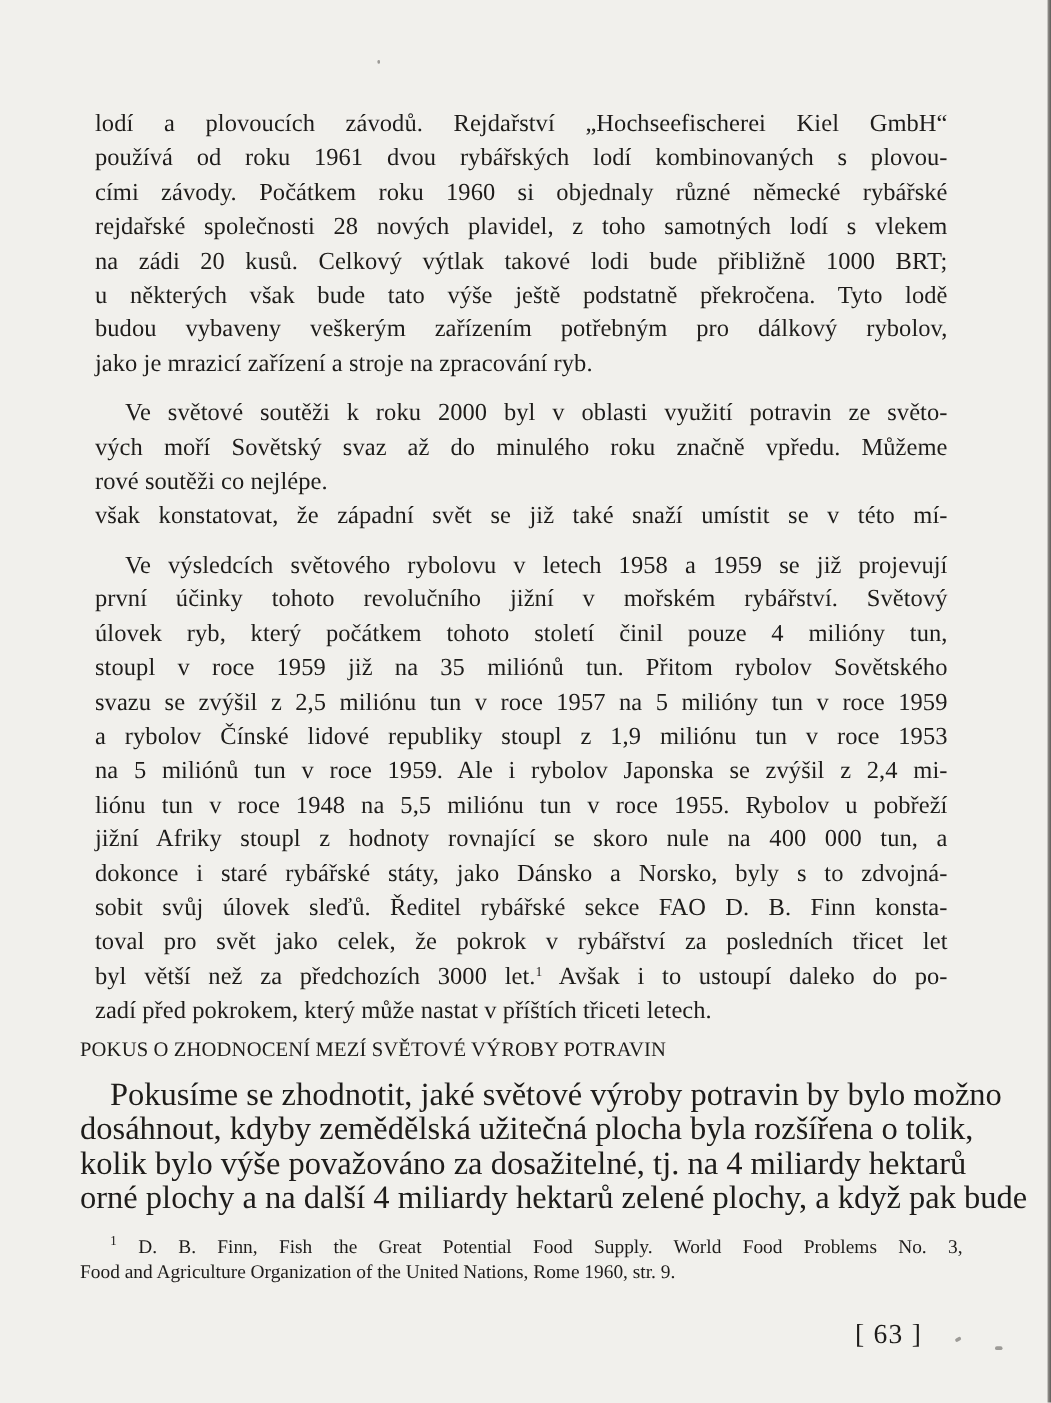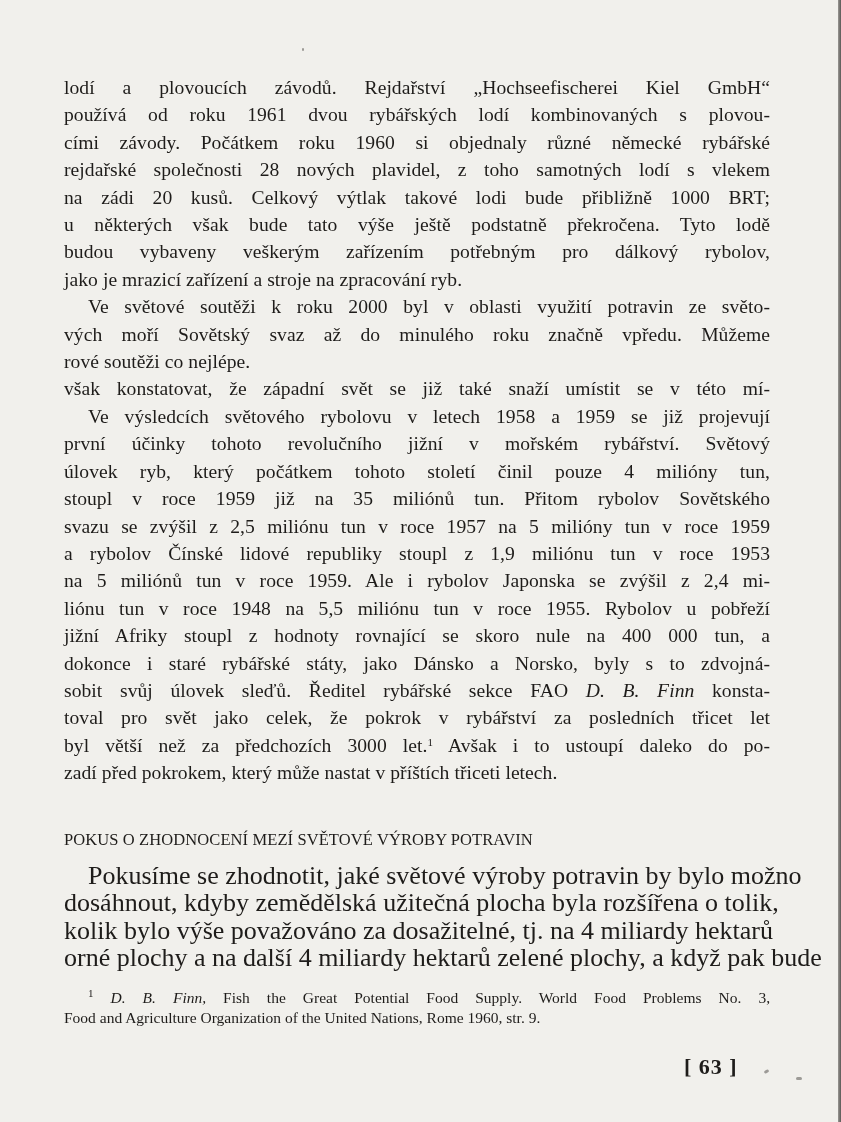--- a/index.html
+++ b/index.html
@@ -17,21 +17,21 @@
   }
   .text-block {
     position: absolute;
     left: 64px; top: 74px;
     width: 706px;
     font-size: 19.6px;
     line-height: 27.4px;
     text-align: justify;
     letter-spacing: 0.05px;
   }
-  .para { margin: 0; }
+  .para { margin: 12px; }
   .line { display: block; text-align: justify; text-align-last: justify; white-space: nowrap; }
   .line.last { text-align-last: left; }
   .heading {
     position: absolute;
     left: 64px; top: 830px;
     font-size: 16.5px;
     letter-spacing: 0.1px;
     text-transform: none;
     text-align: center;
   }
@@ -44,27 +44,26 @@
   }
   .footnote {
     position: absolute;
     left: 64px; top: 988px;
     width: 706px;
     font-size: 15.5px;
     line-height: 20px;
   }
   .footnote .fn-first { padding-left: 24px; }
   sup { font-size: 11px; vertical-align: 6px; line-height: 0; }
-  .italic { font-style: italic; }
+  .italic { }
   .page-number {
     position: absolute;
     left: 684px; top: 1054px;
     font-size: 22px;
     letter-spacing: 1px;
-    font-weight: bold;
   }
   .speck { position: absolute; background: #9d9b97; border-radius: 2px; }
 </style>
 </head>
 <body>
 
 <div class="page-edge"></div>
 
 <div class="text-block">
   <p class="para">

